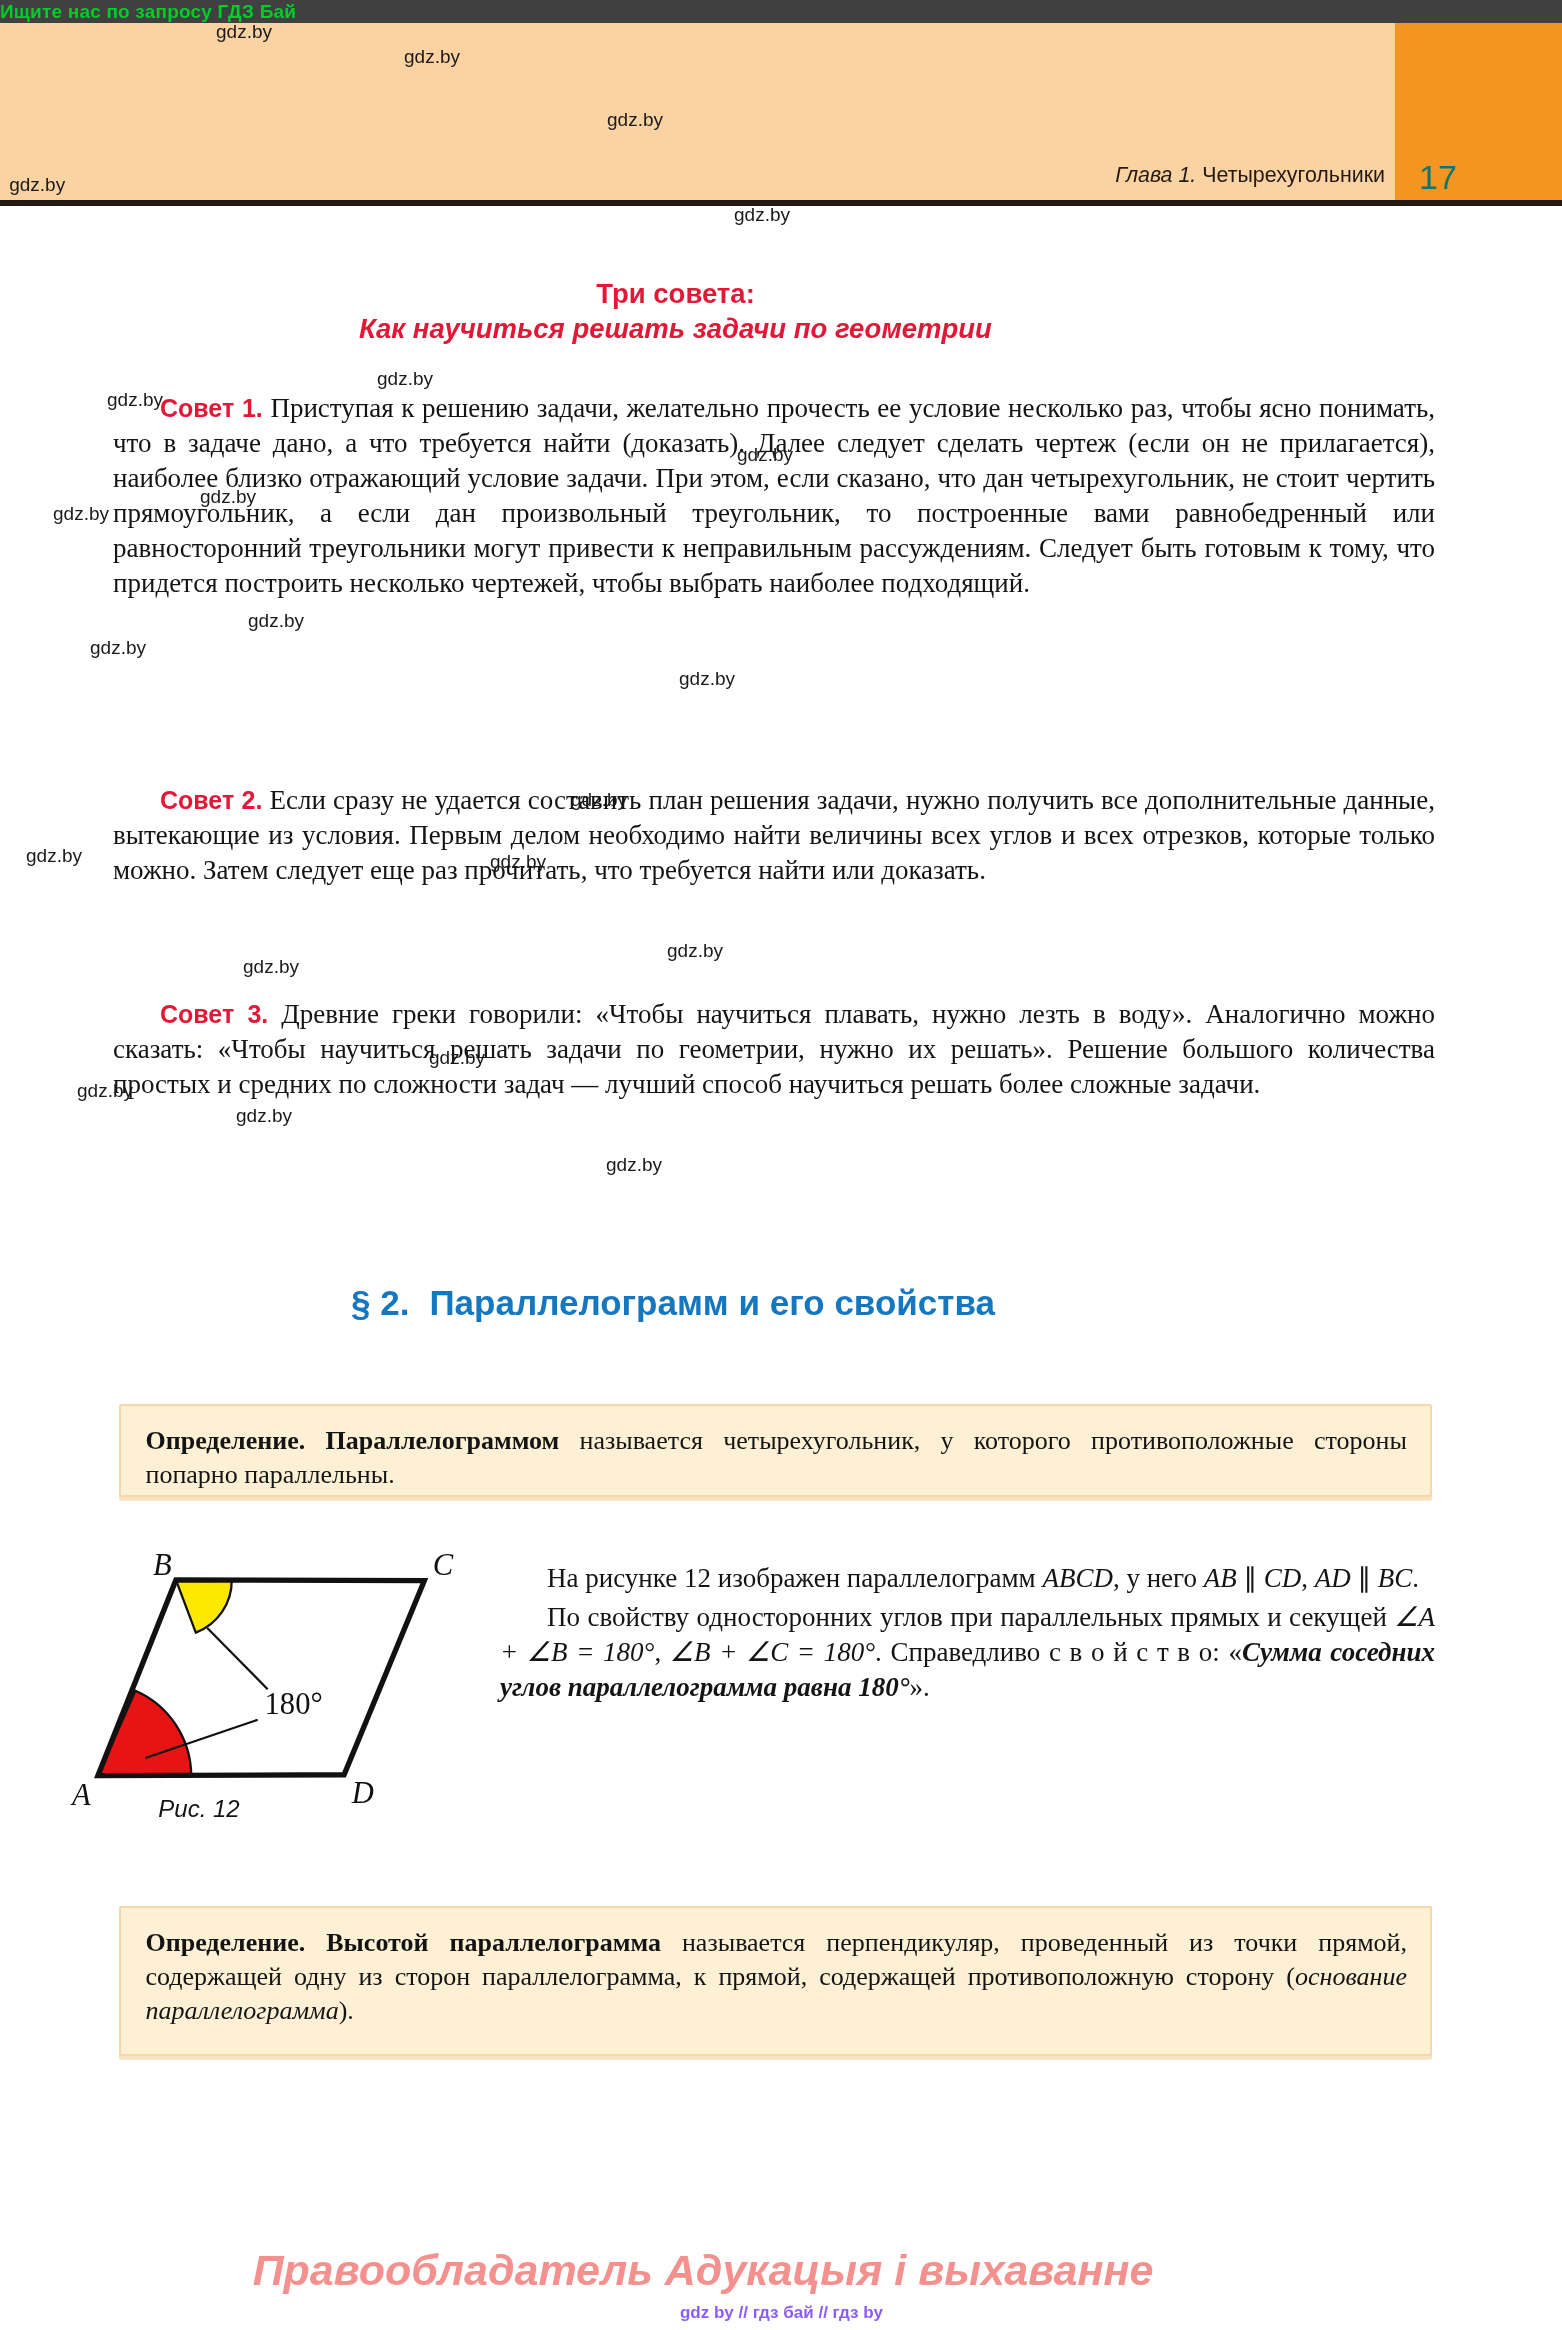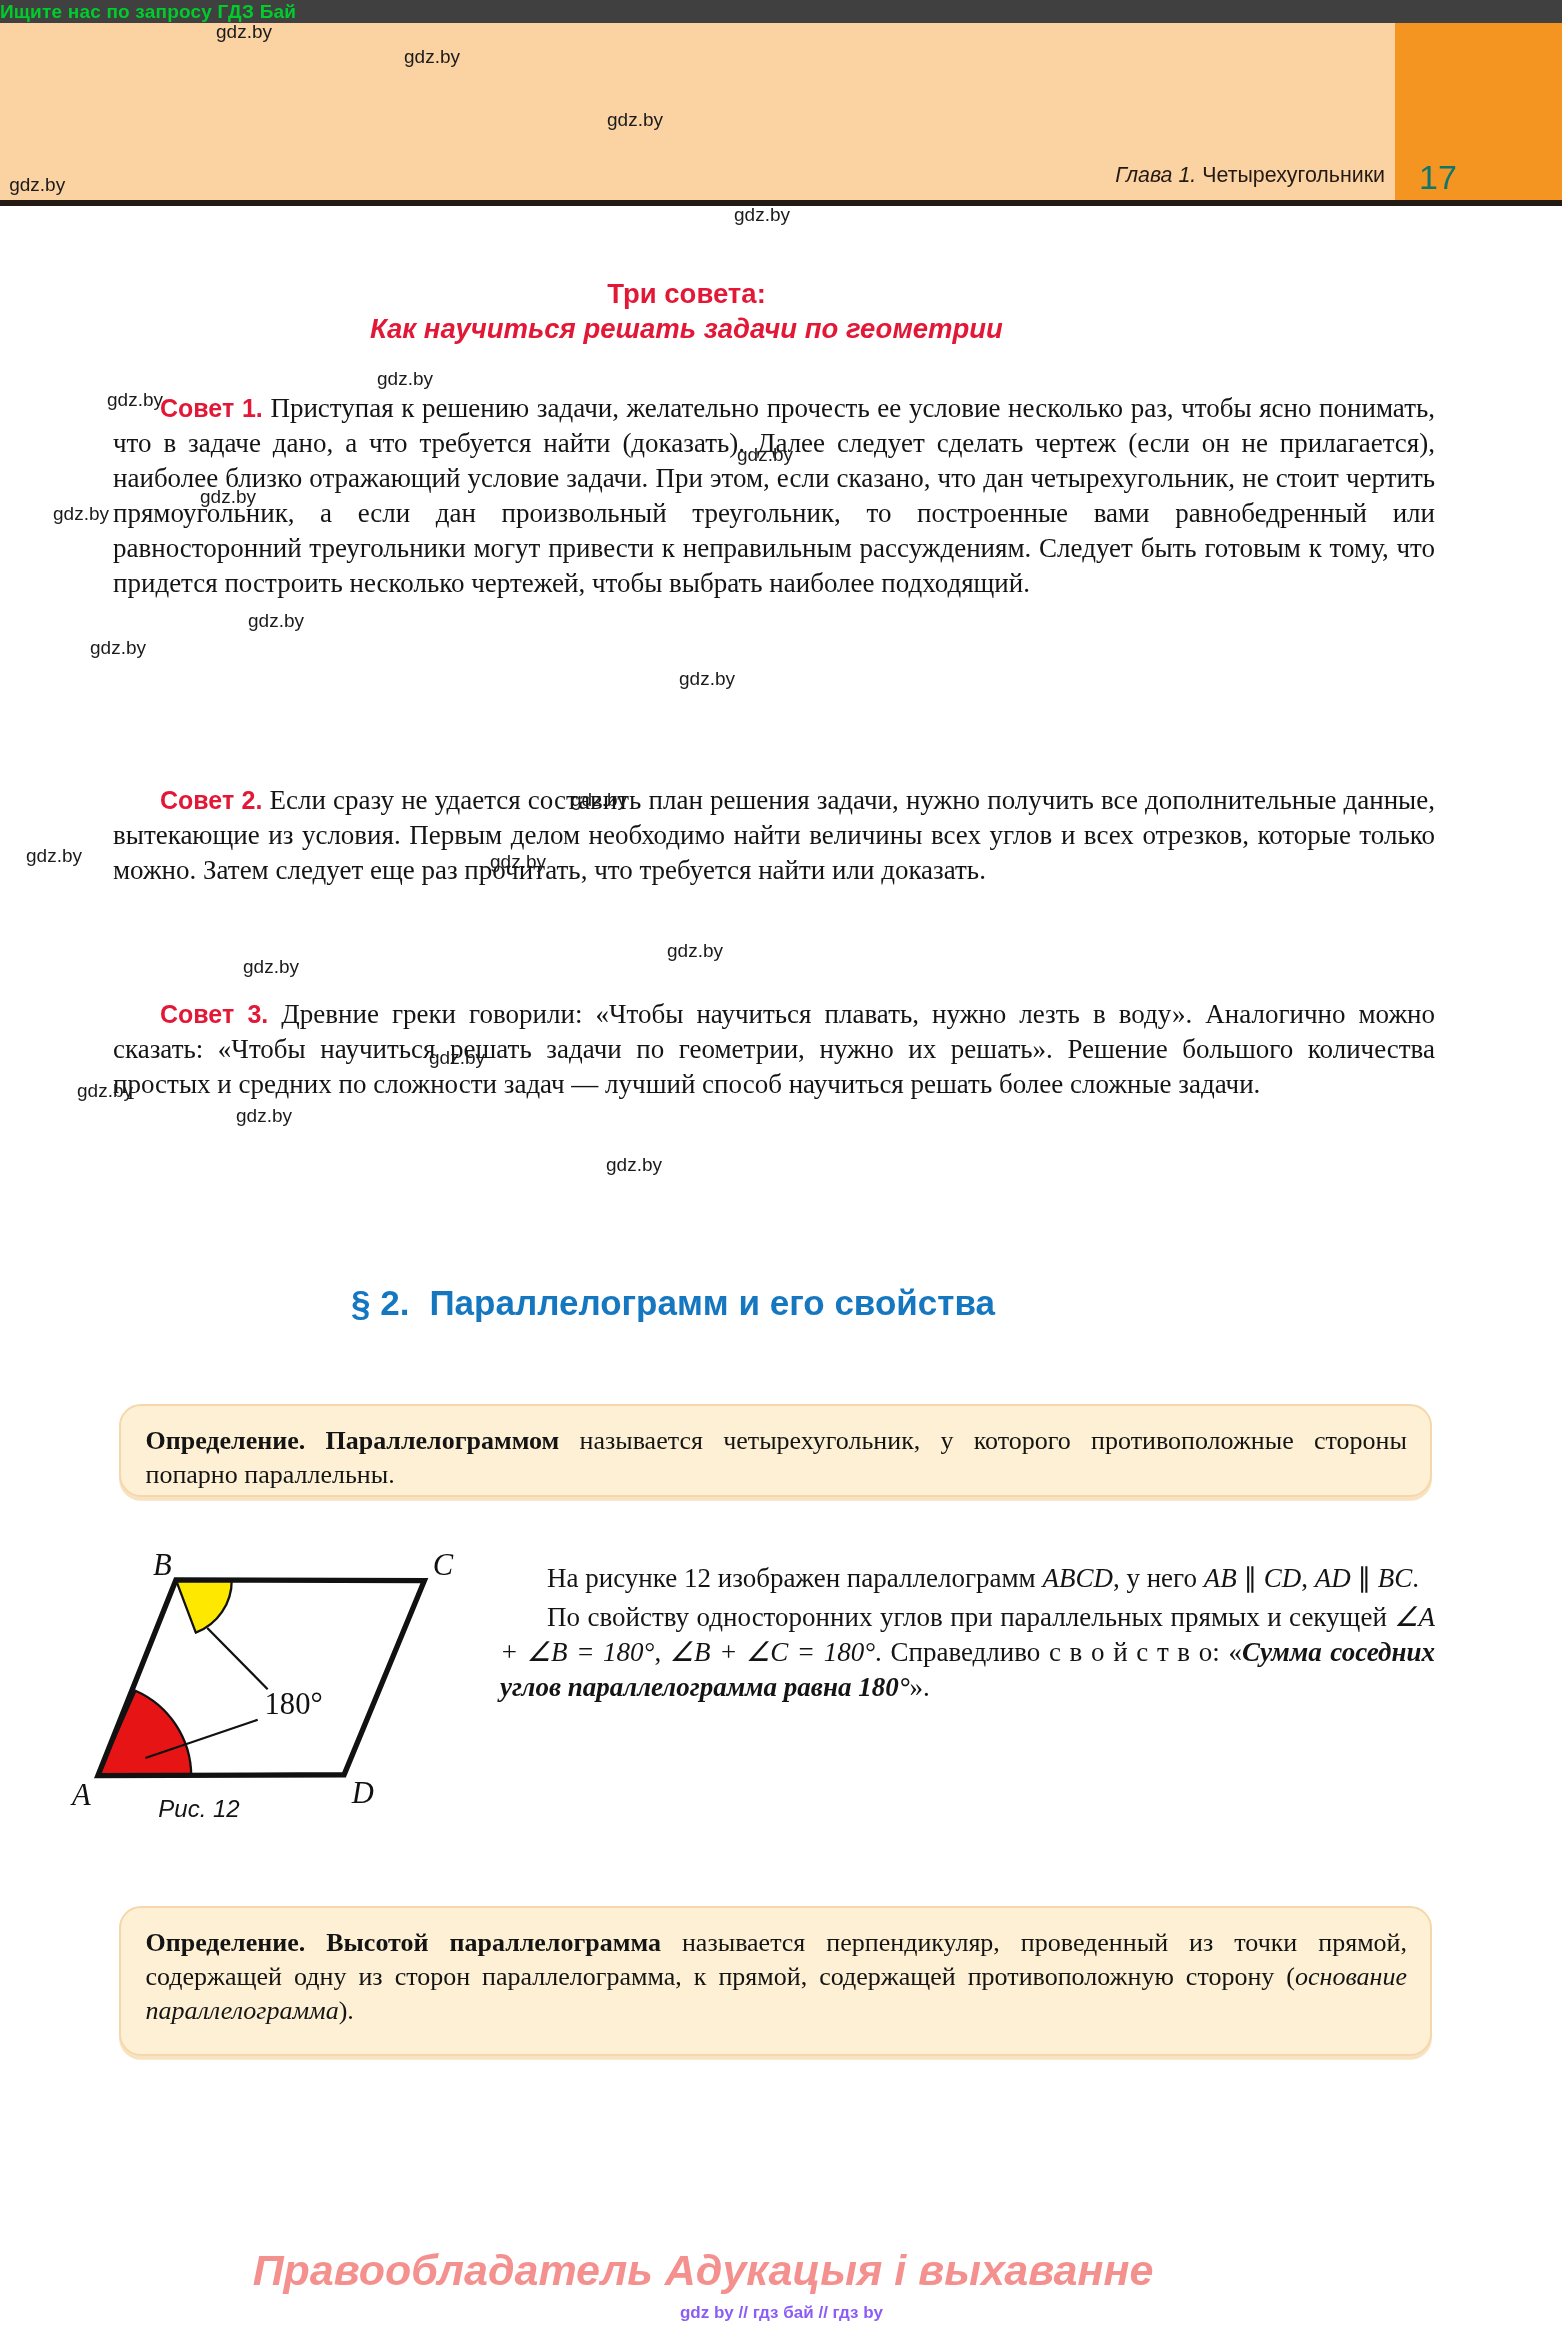--- a/index.html
+++ b/index.html
@@ -62,21 +62,21 @@
     white-space:nowrap;
     pointer-events:none;
   }
 
   
   .content{
     position:absolute;left:0;top:207px;width:1563px;height:2004px;
   }
 
   .tip-heading{
-    position:absolute;left:15px;top:71px;width:1343px;
+    position:absolute;left:4px;top:71px;width:1343px;
     text-align:center;
     color:#e21836;
     font-family:"Liberation Sans", sans-serif;
     font-weight:700;
   }
   .tip-heading .l1{font-size:27.5px;display:block;line-height:1.15;}
   .tip-heading .l2{font-size:27.5px;font-style:italic;display:block;line-height:1.35;}
 
   p.body{
     position:absolute;
@@ -106,21 +106,21 @@
     font-size:35px;font-weight:700;
     white-space:nowrap;
   }
   .section-heading .num{margin-right:20px;}
 
   
   .def-box{
     position:absolute;left:119px;width:1313px;
     background:#fdf0d4;
     border:2.3px solid #f6d7ab;
-    border-radius:22px;
+    border-radius:2px;
     box-shadow:0 3.8px 0 0 #f7e2c2;
     box-sizing:border-box;
     padding:18.4px 23px 18.4px 24.5px;
     font-family:"Liberation Serif", serif;
     font-size:26px;line-height:34px;
     color:#141414;
     text-align:justify;
   }
   .def-box .term{font-weight:700;}
   .def-box .it{font-style:italic;}

